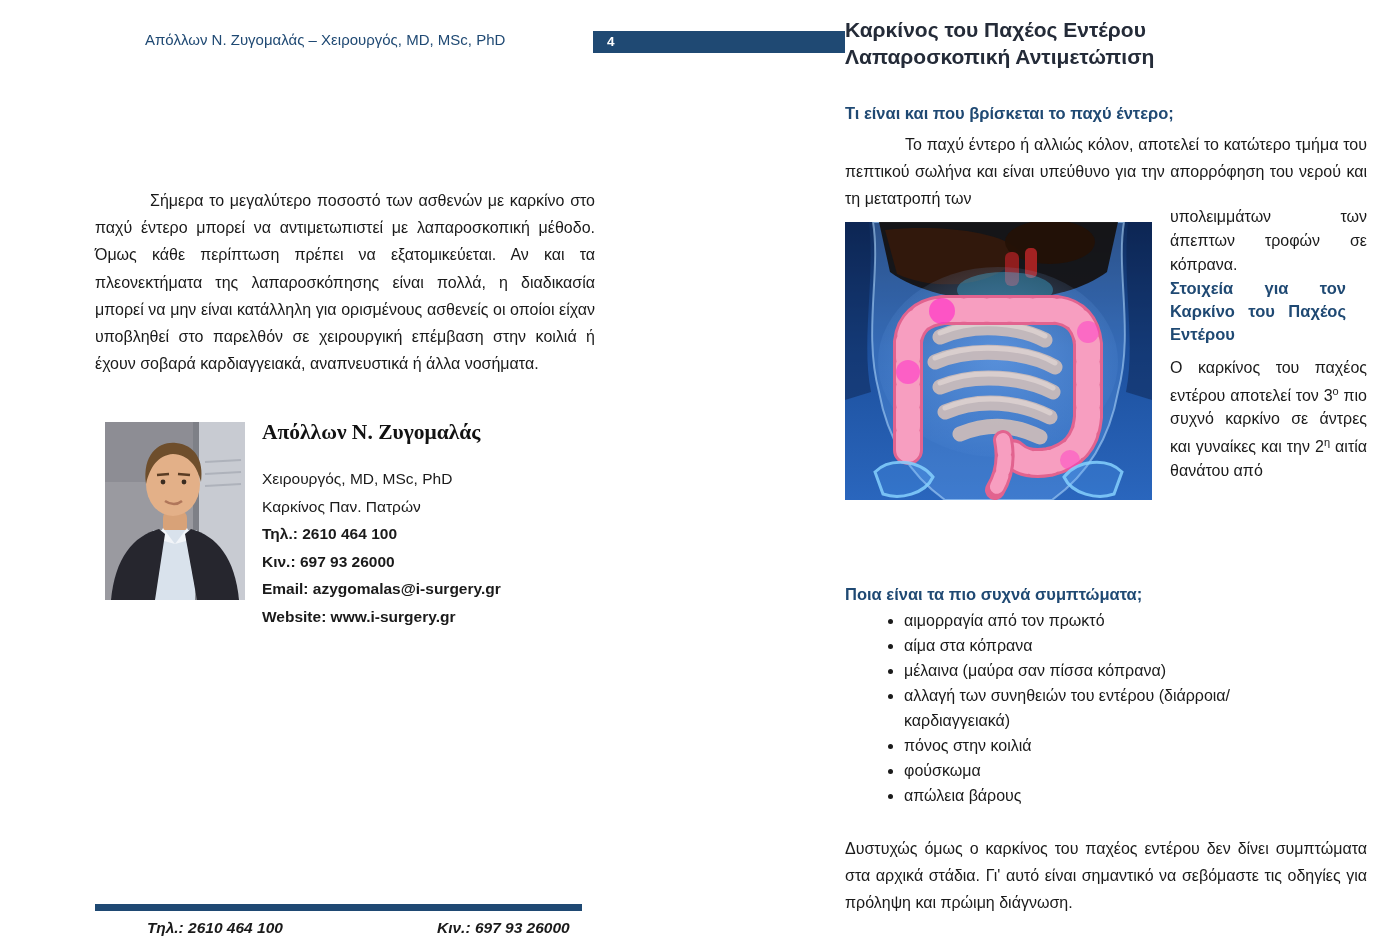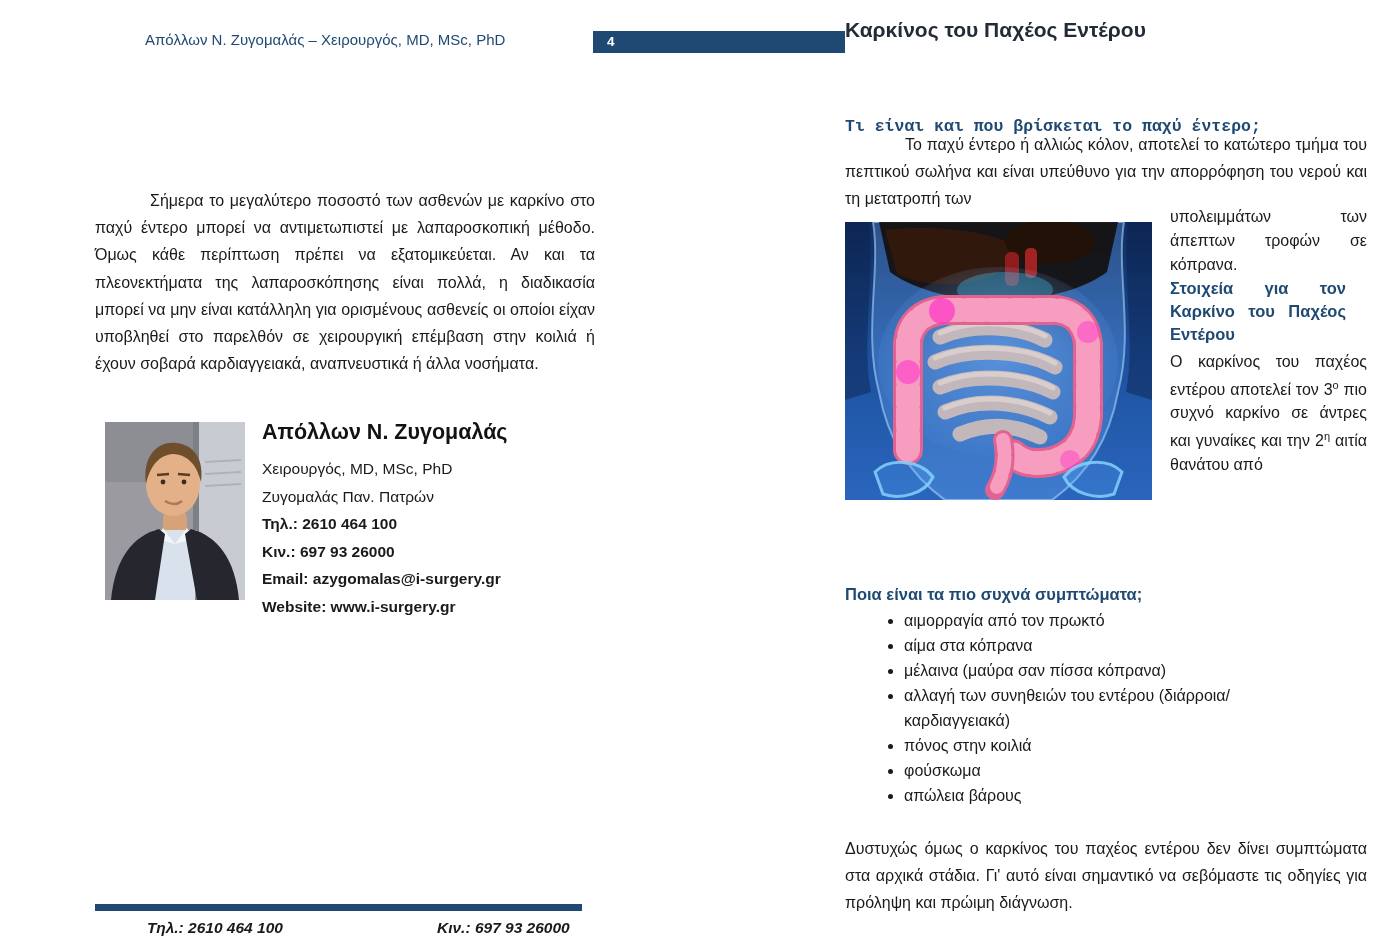--- a/index.html
+++ b/index.html
@@ -19,39 +19,39 @@
   
   .page{top:0;height:832px;}
   #page-left{left:95px;width:500px;}
   .pl-header{left:50px;top:31px;font-size:15px;color:#1F4973;white-space:nowrap;}
   .pl-qheading{left:0;top:104px;width:505px;font-size:16.5px;font-weight:bold;
     color:#1F3864;line-height:23px;}
   .pl-para{left:0;top:155px;width:500px;font-size:16px;line-height:27.2px;
     text-align:justify;text-indent:55px;margin-top:32px;}
   .pl-photo{left:10px;top:422px;width:140px;height:178px;}
   .pl-contact{left:167px;top:420px;width:335px;}
-  .pl-name{font-size:21.5px;font-weight:bold;color:#121212;margin-bottom:10px;}
+  .pl-name{font-size:21.5px;font-weight:bold;color:#121212;margin-bottom:20px;font-family:Liberation Serif, serif;}
   .pl-line{font-size:15.5px;line-height:27.5px;color:#1a1a1a;}
   .pl-line.b{font-weight:600;}
   .pl-foot{top:919px;font-size:15.5px;font-weight:bold;font-style:italic;color:#1a1a1a;}
   #foot-phone{left:52px;}
   #foot-mobile{left:342px;}
 
   
   #page-right{left:845px;width:522px;}
   .pr-title{left:0;top:16px;font-size:21px;font-weight:bold;line-height:27px;color:#242b38;}
   .pr-h{font-size:16.5px;font-weight:bold;color:#1F4973;}
-  #pr-h1{left:0;top:117px;font-family:Liberation Mono, monospace;}
+  #pr-h1{left:0;top:104px;}
   .pr-p1a{left:0;top:131px;width:522px;font-size:16px;line-height:27px;
     text-align:justify;text-indent:60px;}
   .pr-image{left:0;top:222px;width:307px;height:278px;}
   .pr-narrow{left:325px;top:205px;width:197px;}
   .pr-p1b{font-size:16px;line-height:24px;text-align:justify;}
   .pr-h2{width:176px;line-height:23px;text-align:justify;}
-  .pr-p2a{font-size:16px;line-height:23.5px;text-align:justify;margin-top:4px;}
+  .pr-p2a{font-size:16px;line-height:23.5px;text-align:justify;margin-top:10px;}
   .pr-p2a sup{font-size:11px;}
   .pr-p2b{left:0;top:526px;width:522px;font-size:16px;line-height:27px;text-align:justify;}
   #pr-h3{left:0;top:585px;}
   .pr-ul{left:35px;top:608px;width:420px;margin:0;padding:0 0 0 24px;list-style:disc;}
   .pr-ul li{font-size:16px;line-height:25px;max-width:345px;}
   .pr-closing{left:0;top:826px;width:522px;font-size:16px;line-height:27px;text-align:justify;margin-top:9px;}
 </style>
 </head>
 <body>
 
@@ -91,35 +91,36 @@
       <path d="M58,106 L70,122 L52,117 Z" fill="#f2f5f9"></path>
       <path d="M82,106 L70,122 L88,117 Z" fill="#f2f5f9"></path>
       <path d="M6,178 C10,136 28,114 54,107 L60,112 L50,178 Z" fill="#26262e"></path>
       <path d="M134,178 C130,136 112,114 86,107 L80,112 L92,178 Z" fill="#26262e"></path>
     </svg>
   </div>
 
   <div class="abs pl-contact">
     <div class="pl-name">Απόλλων Ν. Ζυγομαλάς</div>
     <div class="pl-line">Χειρουργός, MD, MSc, PhD</div>
-    <div class="pl-line">Ζυγομαλάς Παν. Πατρών</div>
+    <div class="pl-line">Καρκίνος Παν. Πατρών</div>
     <div class="pl-line b">Τηλ.: 2610 464 100</div>
     <div class="pl-line b">Κιν.: 697 93 26000</div>
     <div class="pl-line b">Email: azygomalas@i-surgery.gr</div>
     <div class="pl-line b">Website: www.i-surgery.gr</div>
   </div>
 
   <div id="foot-phone" class="abs pl-foot">Τηλ.: 2610 464 100</div>
   <div id="foot-mobile" class="abs pl-foot">Κιν.: 697 93 26000</div>
 </div>
 
 <div id="page-right" class="abs page">
 
   <div class="abs pr-title">
     <div>Καρκίνος του Παχέος Εντέρου</div>
+    <div>Λαπαροσκοπική Αντιμετώπιση</div>
   </div>
 
   <div id="pr-h1" class="abs pr-h">Τι είναι και που βρίσκεται το παχύ έντερο;</div>
 
   <div class="abs pr-p1a">Το παχύ έντερο ή αλλιώς κόλον, αποτελεί το κατώτερο τμήμα του πεπτικού σωλήνα και είναι υπεύθυνο για την απορρόφηση του νερού και τη μετατροπή των</div>
 
   <div class="abs pr-image">
     <svg width="307" height="278" viewBox="0 0 307 278">
       <defs>
         <linearGradient id="bgG" x1="0" y1="0" x2="0" y2="1">

